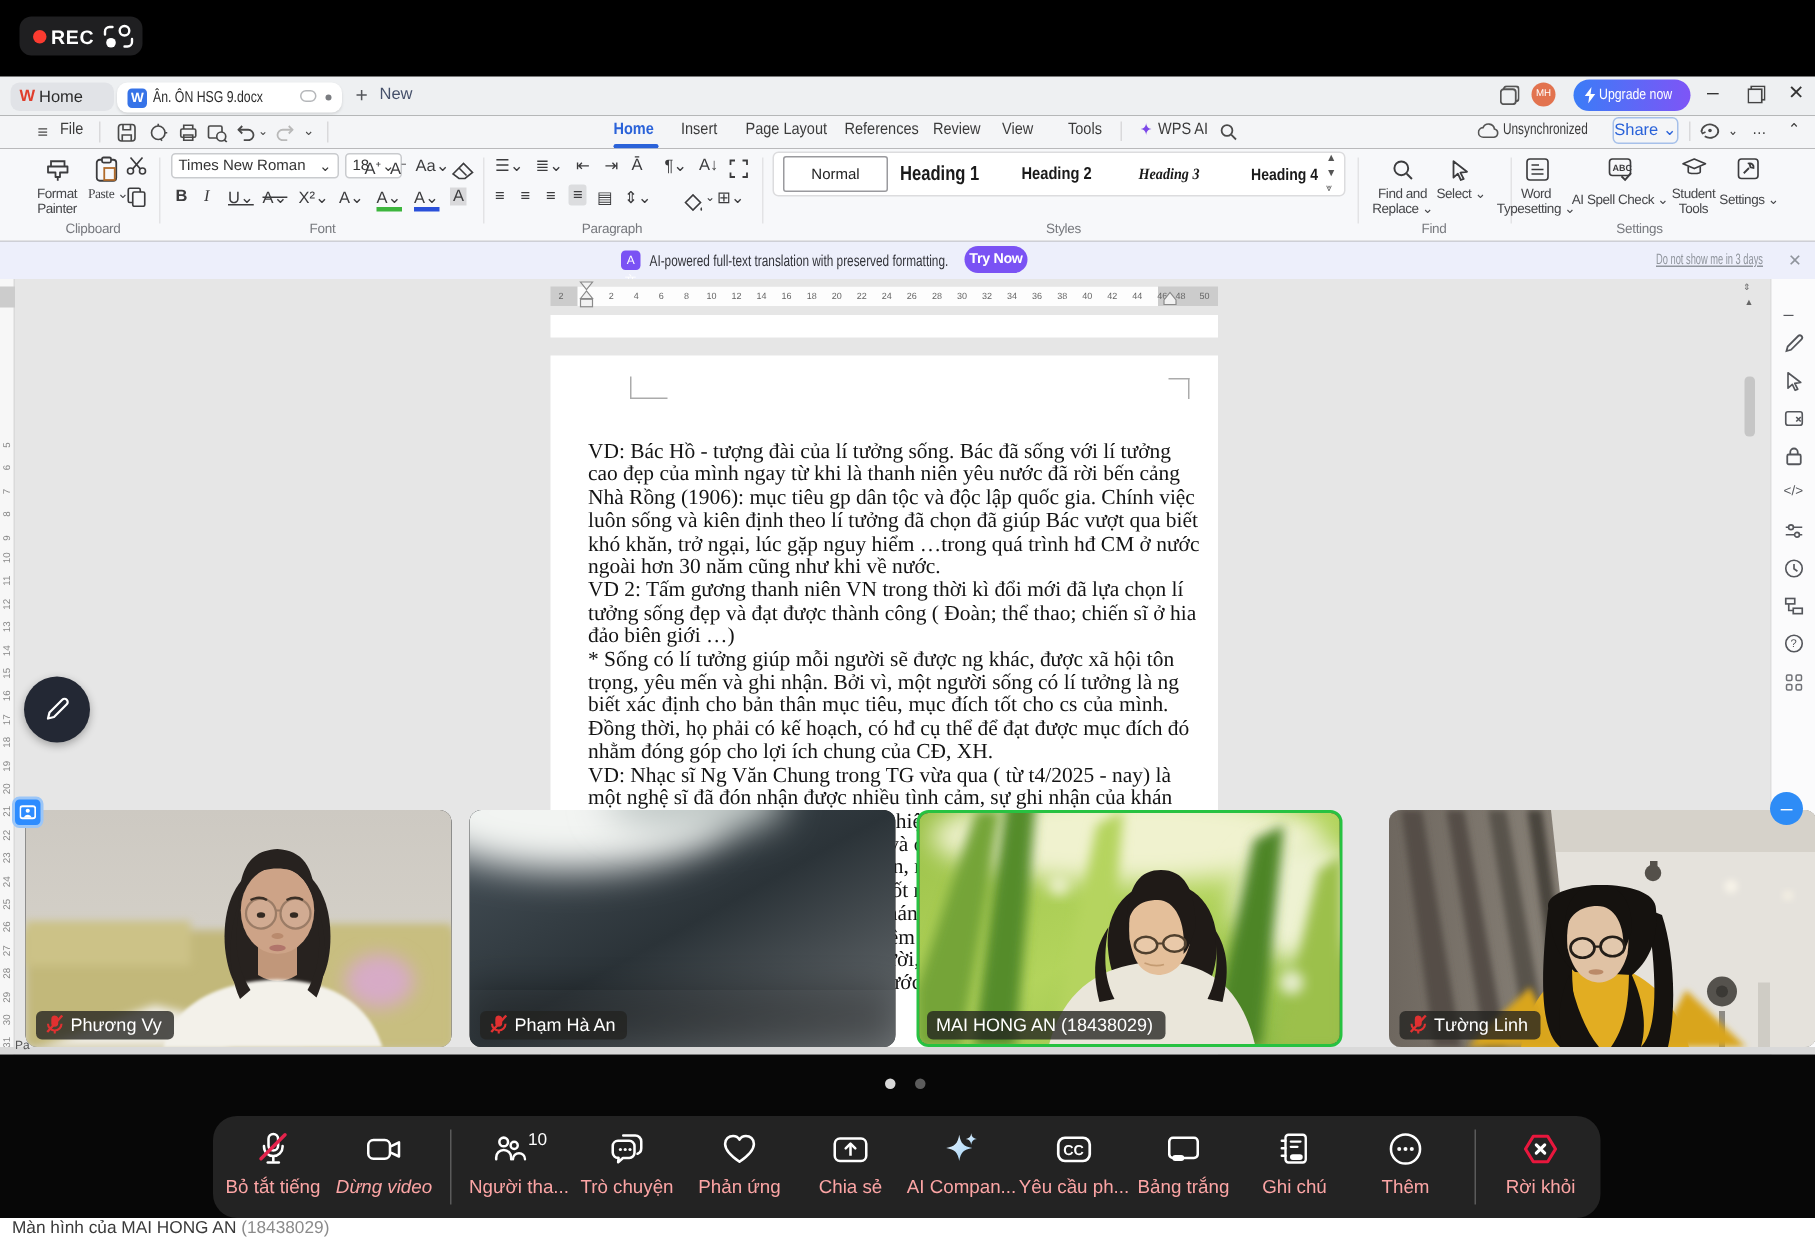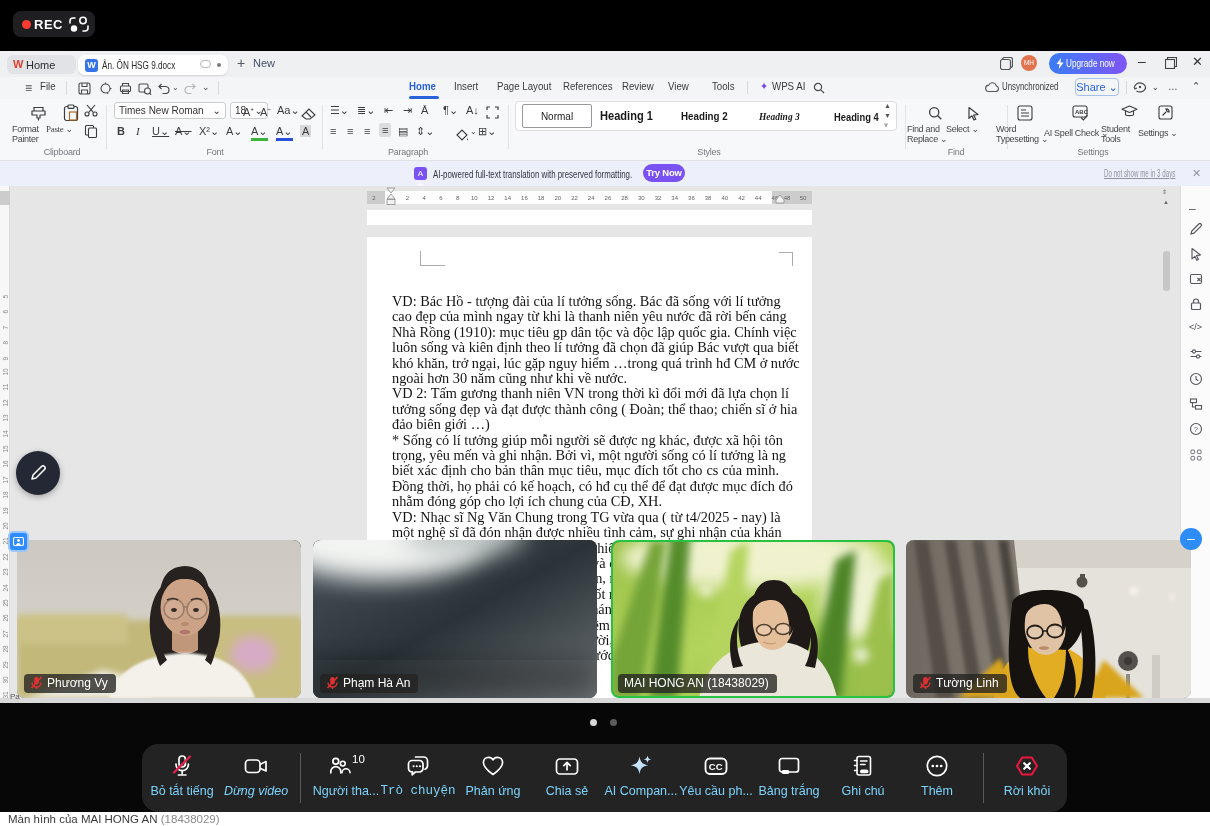--- a/index.html
+++ b/index.html
@@ -19,21 +19,21 @@
 .wlogo { font-weight:bold; }
 
 #menurow { left:0; top:77px; width:1210px; height:22px; background:#f4f5f7; }
 .mtab { position:absolute; top:3px; font-size:11px; color:#3b3b3b; transform:scaleX(0.88); transform-origin:0 50%; white-space:nowrap; }
 .micon { position:absolute; top:2px; color:#4a4a4a; font-size:12px; }
 
 #ribbon { left:0; top:99px; width:1210px; height:62px; background:#f7f8fa; border-bottom:1px solid #e2e2e4; }
 .gdiv { position:absolute; top:6px; width:1px; height:44px; background:#e3e3e5; }
 .glabel { position:absolute; top:48px; font-size:9px; color:#77797e; width:80px; text-align:center; letter-spacing:-0.2px; }
 .ric { position:absolute; color:#3c3c3e; font-size:11px; }
-.rlabel2 { position:absolute; font-size:9px; color:#46474a; text-align:left; line-height:10px; letter-spacing:-0.3px; }
+.rlabel2 { position:absolute; font-size:9px; color:#46474a; text-align:center; line-height:10px; letter-spacing:-0.3px; }
 .combo { position:absolute; background:#fff; border:1px solid #c9cbce; border-radius:3px; font-size:10px; color:#333; }
 
 #banner { left:0; top:161px; width:1210px; height:25px; background:#edeffb; }
 
 #docarea { left:0; top:186px; width:1210px; height:518px; background:#e6e6e6; overflow:hidden; }
 #vruler { left:0; top:0; width:10px; height:518px; background:#f7f7f7; border-right:1px solid #dadada; }
 #hruler { left:367px; top:5px; width:445px; height:13px; background:#cccccc; }
 #hrulerwhite { left:18px; top:0; width:387px; height:13px; background:#fdfdfd; }
 .rnum { position:absolute; top:3.5px; font-size:6px; color:#666; transform:translateX(-50%); }
 #prevpage { left:367px; top:24px; width:445px; height:15px; background:#fff; }
@@ -48,21 +48,21 @@
 
 .tile { position:absolute; top:540px; height:158px; border-radius:8px; overflow:hidden; background:#222; }
 .vlabel { position:absolute; left:7px; bottom:5px; background:rgba(35,35,32,.78); border-radius:4px; color:#fff; font-size:12px; padding:2px 8px 3px 6px; display:flex; align-items:center; gap:4px; }
 
 #blackbottom { left:0; top:703px; width:1210px; height:109px; background:#070707; }
 #graysliver { left:0; top:698px; width:1210px; height:5px; background:#d9d9d9; }
 .dot { position:absolute; top:719px; width:7px; height:7px; border-radius:50%; }
 #toolbar { left:142px; top:744px; width:925px; height:68px; background:#232323; border-radius:16px; }
 .tbtn { position:absolute; top:9px; width:110px; text-align:center; transform:translateX(-55px); }
 .tbtn svg { display:block; margin:0 auto; }
-.tbtn .tl { color:#7dd3fc; font-size:12.5px; margin-top:4px; white-space:nowrap; }
+.tbtn .tl { color:#fca5a5; font-size:12.5px; margin-top:4px; white-space:nowrap; }
 .tdiv { position:absolute; top:9px; width:1px; height:50px; background:#5a5a5a; }
 #whitestrip { left:0; top:812px; width:1210px; height:14px; background:#fff; color:#3a3a3a; font-size:11.5px; }
 </style>
 </head>
 <body>
 <div id="stage">
 
   <div class="abs" id="topbar">
     <div class="abs" id="recpill">
       <div class="abs" id="recdot"></div>
@@ -343,21 +343,21 @@
         </svg>
     </div>
     <div class="abs" id="prevpage"></div>
     <div class="abs" id="page">
 
       <div class="abs" style="left:53px;top:14px;width:25px;height:15px;border-left:1px solid #ababab;border-bottom:1px solid #ababab;"></div>
       <div class="abs" style="left:412px;top:15px;width:14px;height:14px;border-right:1px solid #ababab;border-top:1px solid #ababab;"></div>
       <div id="doctext">
         <div class="jl">VD: Bác Hồ - tượng đài của lí tưởng sống. Bác đã sống với lí tưởng</div>
         <div class="jl">cao đẹp của mình ngay từ khi là thanh niên yêu nước đã rời bến cảng</div>
-        <div class="jl">Nhà Rồng (1910): mục tiêu gp dân tộc và độc lập quốc gia. Chính việc</div>
+        <div class="jl">Nhà Rồng (1906): mục tiêu gp dân tộc và độc lập quốc gia. Chính việc</div>
         <div class="jl">luôn sống và kiên định theo lí tưởng đã chọn đã giúp Bác vượt qua biết</div>
         <div class="jl">khó khăn, trở ngại, lúc gặp nguy hiểm …trong quá trình hđ CM ở nước</div>
         <div class="ll">ngoài hơn 30 năm cũng như khi về nước.</div>
         <div class="jl">VD 2: Tấm gương thanh niên VN trong thời kì đổi mới đã lựa chọn lí</div>
         <div class="jl">tưởng sống đẹp và đạt được thành công ( Đoàn; thể thao; chiến sĩ ở hia</div>
         <div class="ll">đảo biên giới …)</div>
         <div class="jl">* Sống có lí tưởng giúp mỗi người sẽ được ng khác, được xã hội tôn</div>
         <div class="jl">trọng, yêu mến và ghi nhận. Bởi vì, một người sống có lí tưởng là ng</div>
         <div class="jl">biết xác định cho bản thân mục tiêu, mục đích tốt cho cs của mình.</div>
         <div class="jl">Đồng thời, họ phải có kế hoạch, có hđ cụ thể để đạt được mục đích đó</div>
@@ -567,21 +567,21 @@
       <ellipse cx="153" cy="90" rx="7.5" ry="5.5" fill="rgba(255,252,240,0.18)" stroke="#50402e" stroke-width="1.6"></ellipse>
       <ellipse cx="172" cy="89" rx="7.5" ry="5.5" fill="rgba(255,252,240,0.18)" stroke="#50402e" stroke-width="1.6"></ellipse>
       <line x1="160" y1="89" x2="165" y2="89" stroke="#50402e" stroke-width="1.3"></line>
       <path d="M152,102 q7,3 13,1" stroke="#c49b72" stroke-width="1.2" fill="none"></path>
       <path d="M128,78 C124,100 126,114 132,126 L122,128 C116,104 120,90 128,78 Z" fill="#1f1a17"></path>
       <path d="M198,78 C202,100 200,114 194,126 L204,128 C210,104 206,90 198,78 Z" fill="#1f1a17"></path>
     </svg>
     <div class="vlabel" style="left:5px;bottom:3px;text-align:right;">MAI HONG AN (18438029)</div>
   </div>
 
-  <div class="tile" style="left:906px;width:285px;">
+  <div class="tile" style="left:926px;width:285px;">
     <svg width="285" height="158" viewBox="0 0 285 158">
       <defs>
         <linearGradient id="c1" x1="0" y1="0" x2="1" y2="0">
             <stop offset="0" stop-color="#6e675f"></stop>
             <stop offset="1" stop-color="#8b847a"></stop>
           </linearGradient>
         <filter id="b2t" x="-30%" y="-30%" width="160%" height="160%">
             <feGaussianBlur stdDeviation="2"></feGaussianBlur>
           </filter>
       </defs>
@@ -649,21 +649,21 @@
     <div class="tbtn" style="left:204px;">
       <svg width="40" height="27" viewBox="0 0 40 27">
         <circle cx="9.8" cy="8.3" r="2.9" fill="none" stroke="#fff" stroke-width="1.7"></circle>
         <path d="M4.8 19.8 v-1.2 a5 5 0 0 1 10 0 v1.2" fill="none" stroke="#fff" stroke-width="1.7" stroke-linecap="round"></path>
         <circle cx="16.8" cy="10.6" r="2.4" fill="none" stroke="#fff" stroke-width="1.6"></circle>
         <path d="M16 19.8 a4 4 0 0 1 8 0" fill="none" stroke="#fff" stroke-width="1.6" stroke-linecap="round"></path>
         <text x="26" y="10" fill="#fff" font-size="11.5" font-family="Liberation Sans">10</text>
       </svg>
       <div class="tl">Người tha...</div>
     </div>
-    <div class="tbtn" style="left:276px;font-family:Liberation Mono, monospace;">
+    <div class="tbtn" style="left:276px;">
       <svg width="26" height="27" viewBox="0 0 26 27">
         <path d="M10.5 4 h8 a4 4 0 0 1 4 4 v4.5 a4 4 0 0 1 -2.5 3.7" fill="none" stroke="#fff" stroke-width="1.7" stroke-linecap="round"></path>
         <path d="M7 7.5 h7.5 a3.5 3.5 0 0 1 3.5 3.5 v4.5 a3.5 3.5 0 0 1 -3.5 3.5 h-4.2 l-3.2 2.8 l0.3 -2.9 a3.5 3.5 0 0 1 -3.9 -3.4 v-4.5 a3.5 3.5 0 0 1 3.5 -3.5 Z" fill="none" stroke="#fff" stroke-width="1.7" stroke-linejoin="round"></path>
         <circle cx="8.6" cy="13.3" r="1.05" fill="#fff"></circle>
           <circle cx="11.8" cy="13.3" r="1.05" fill="#fff"></circle>
           <circle cx="15" cy="13.3" r="1.05" fill="#fff"></circle>
       </svg>
       <div class="tl">Trò chuyện</div>
     </div>
     <div class="tbtn" style="left:351px;">

